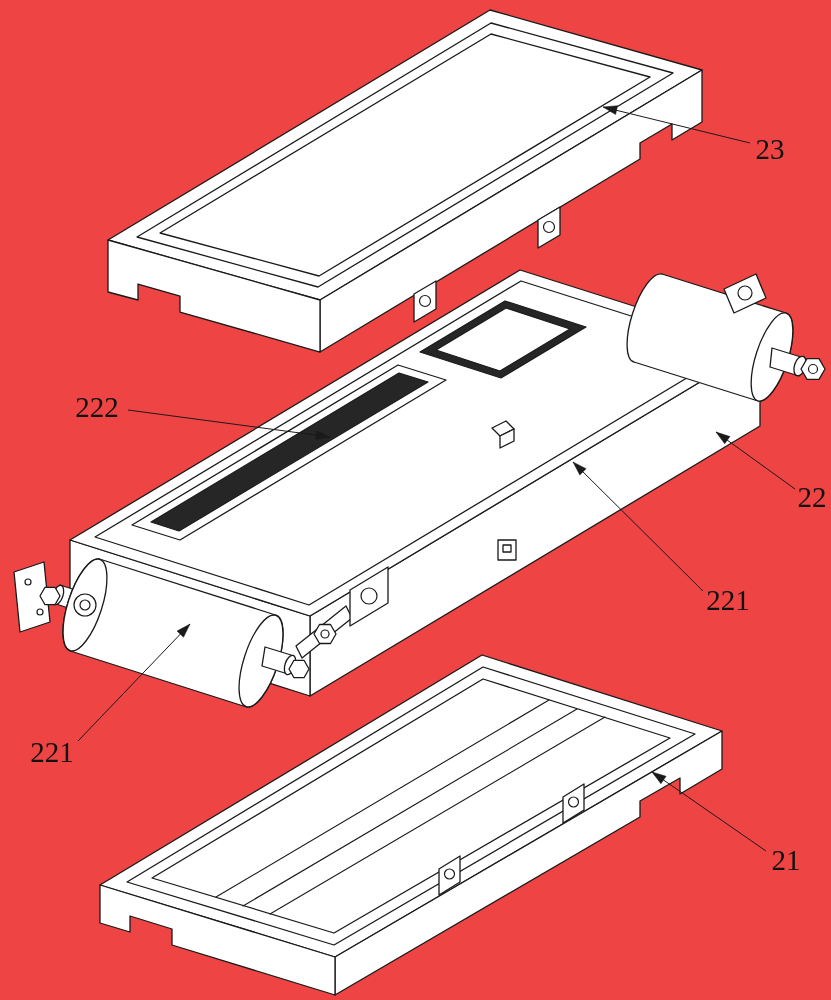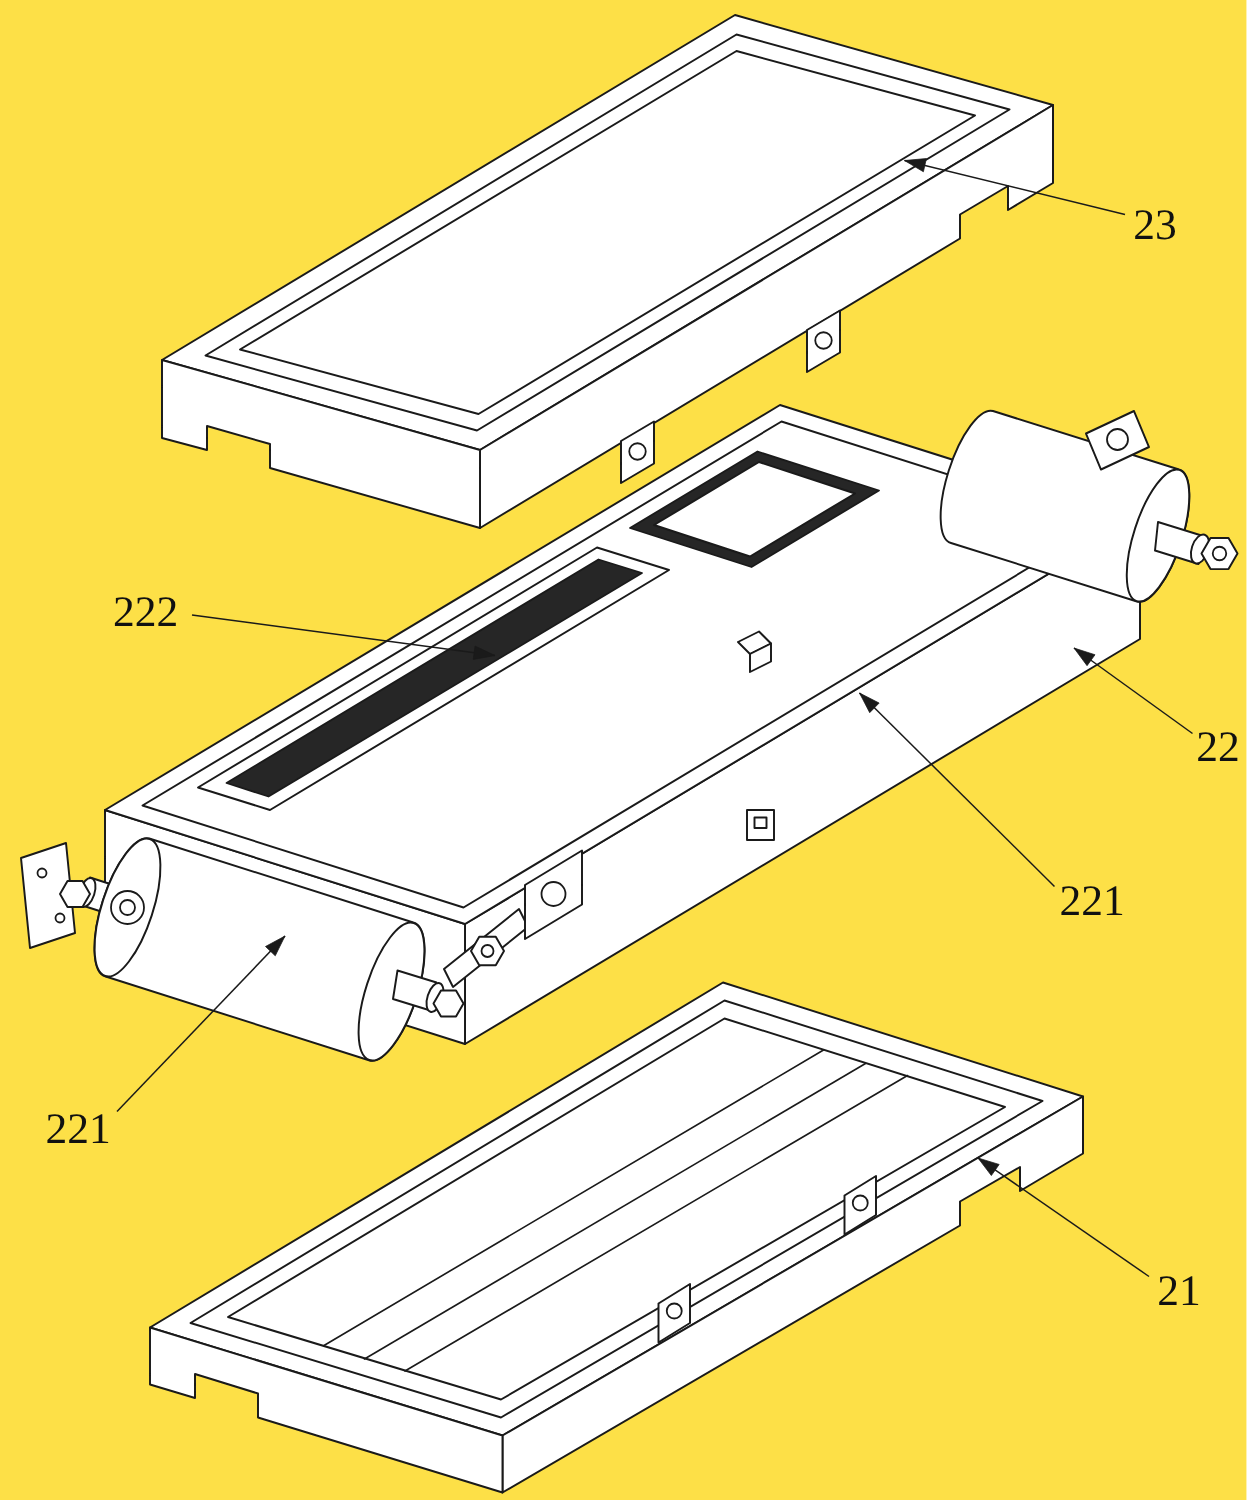--- a/index.html
+++ b/index.html
@@ -1,16 +1,16 @@
 <!DOCTYPE html>
 <html><head>
 <meta charset="utf-8">
 <style>
   html,body{margin:0;padding:0;background:#ffffff;}
-  #canvas{position:relative;width:831px;height:1000px;background:#fde047;overflow:hidden;
+  #canvas{position:relative;width:831px;height:1000px;background:#ef4444;overflow:hidden;
           font-family:"Liberation Serif", serif;}
   svg{display:block;}
   .ln{fill:#ffffff;stroke:#1a1a1a;stroke-width:1.3;stroke-linejoin:round;stroke-linecap:round;}
   .ln-thin{fill:none;stroke:#1a1a1a;stroke-width:1.1;stroke-linejoin:round;stroke-linecap:round;}
   .dark{fill:#262626;stroke:#1a1a1a;stroke-width:1.2;stroke-linejoin:round;}
   .hole{fill:#ffffff;stroke:#1a1a1a;stroke-width:1.2;}
   .leader{stroke:#1a1a1a;stroke-width:1;fill:none;}
   .arrow{fill:#1a1a1a;stroke:#1a1a1a;stroke-width:0.5;}
   .refnum{font-family:"Liberation Serif", serif;font-size:29px;fill:#111111;}
 </style>

